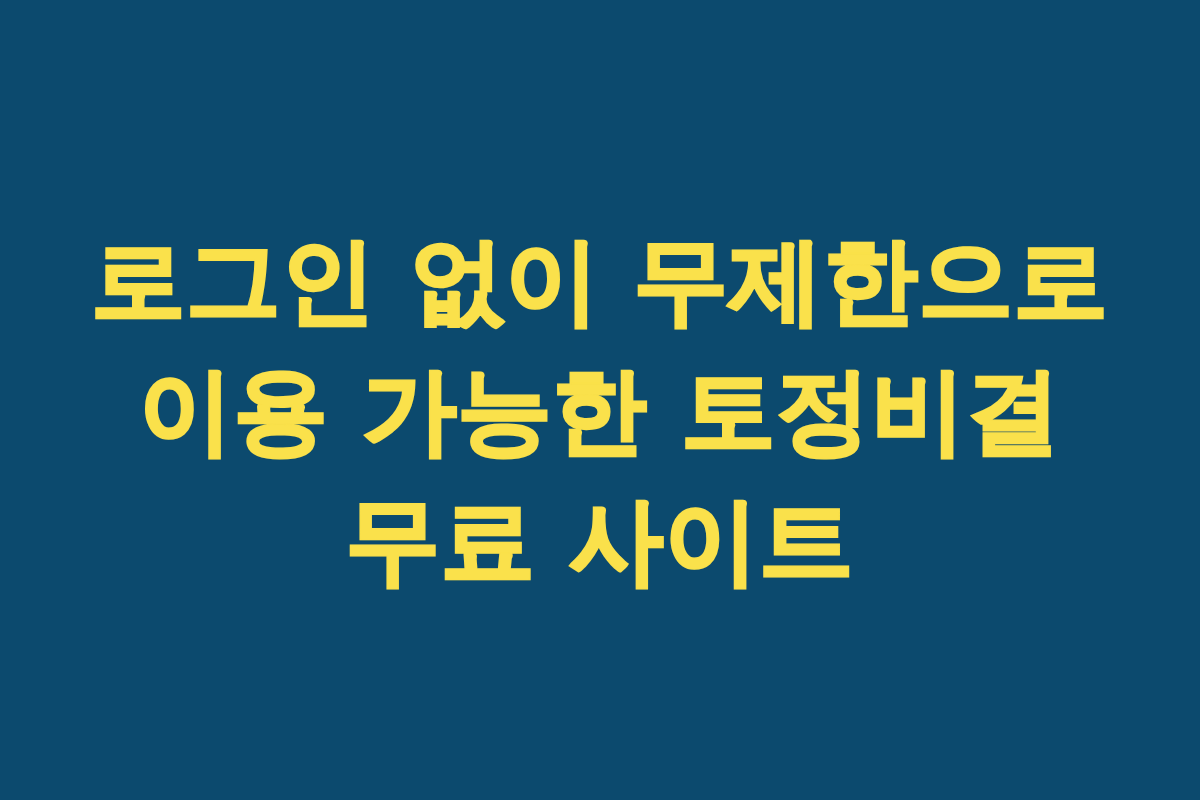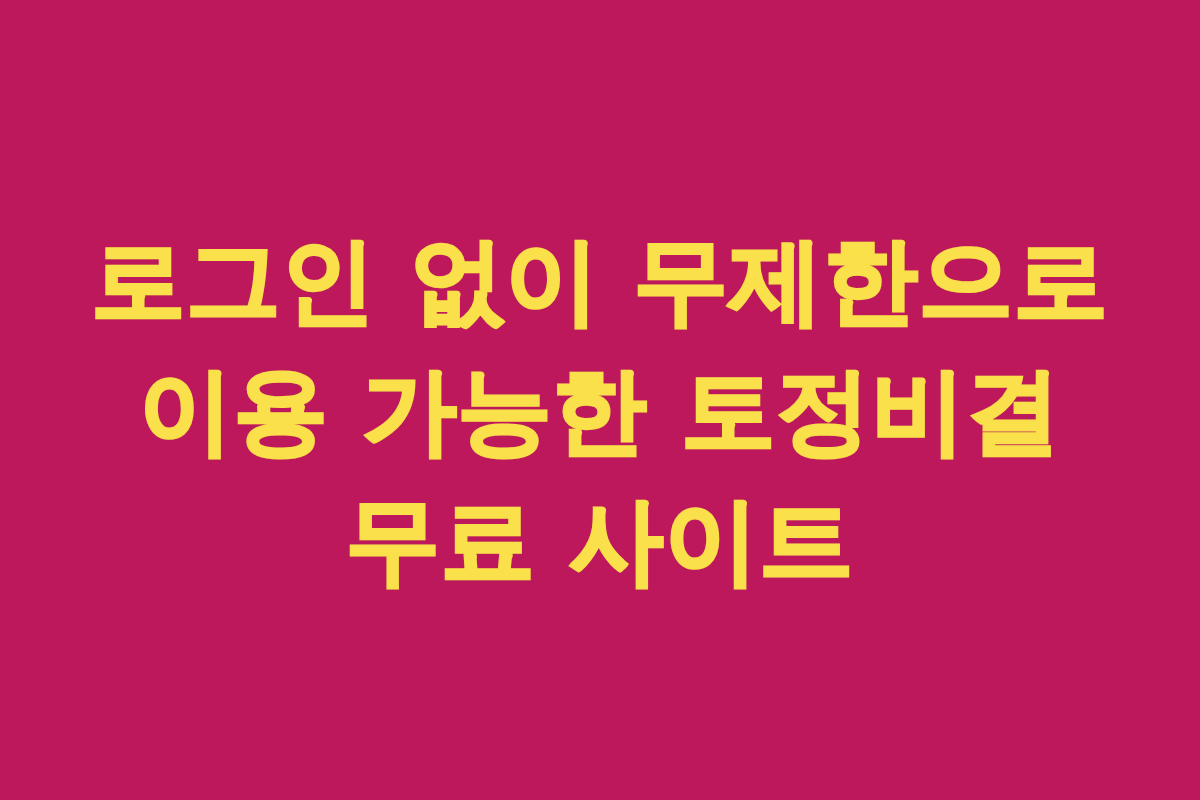--- a/index.html
+++ b/index.html
@@ -13,21 +13,21 @@
     height: 800px;
     overflow: hidden;
     font-family: "DejaVu Sans", sans-serif;
   }
 
   .banner {
     position: relative;
     box-sizing: border-box;
     width: 1200px;
     height: 800px;
-    background: #be185d;
+    background: #0c4a6e;
     display: flex;
     align-items: center;
     justify-content: center;
     overflow: hidden;
   }
 
   .headline-block {
     box-sizing: border-box;
     width: 1200px;
     padding: 0 72px;

